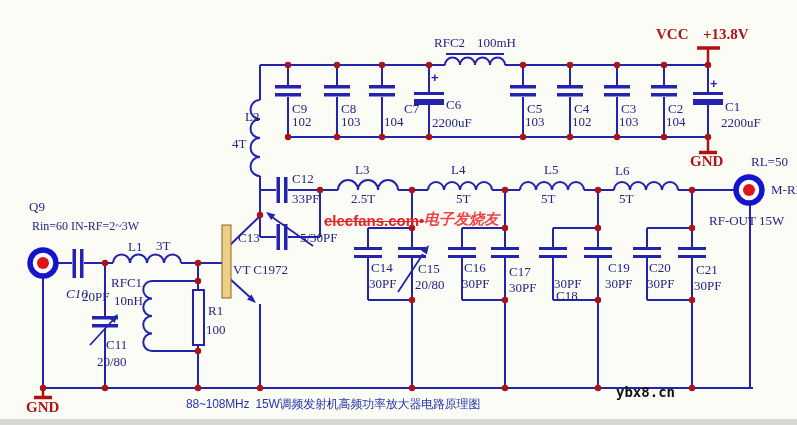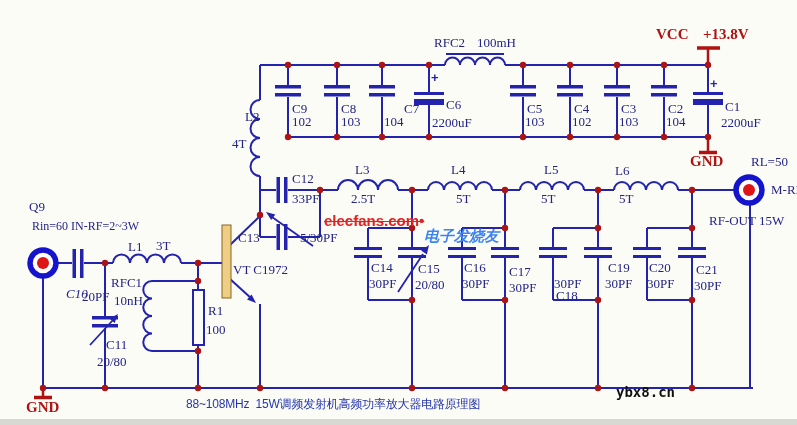--- a/index.html
+++ b/index.html
@@ -4,21 +4,21 @@
 <style>
   html,body{margin:0;padding:0;background:#e8e8e8;}
   #stage{position:relative;width:797px;height:425px;background:#fcfcf7;overflow:hidden;
          font-family:"Liberation Serif",serif;}
   #labels-layer span{position:absolute;white-space:pre;line-height:1.05;}
   .lbl{font:13px "Liberation Serif",serif;color:#232387;}
   .sm{font-size:12px;}
   .pwr{font:bold 15px "Liberation Serif",serif;color:#b01212;}
   .plus{font:bold 13px "Liberation Sans",sans-serif;color:#2323ad;}
   .wm-red{font:bold 15px "Liberation Sans",sans-serif;color:#e32222;text-decoration:line-through;}
-  .wm-cn{font:bold italic 15px "Liberation Serif",serif;color:#3b82f6;margin-top:17px;}
+  .wm-cn{font:bold italic 15px "Liberation Serif",serif;color:#ef4444;}
   .caption{font:12px "Liberation Sans",sans-serif;color:#2536ad;letter-spacing:-0.2px;margin-left:32px;}
   .site{font:bold 14px "DejaVu Sans Mono",monospace;color:#101010;}
   #footer-strip{position:absolute;left:0;bottom:0;width:797px;height:6px;background:#d8d8d2;}
   svg{position:absolute;left:0;top:0;}
 </style>
 </head>
 <body>
 
 <div id="stage">
 

